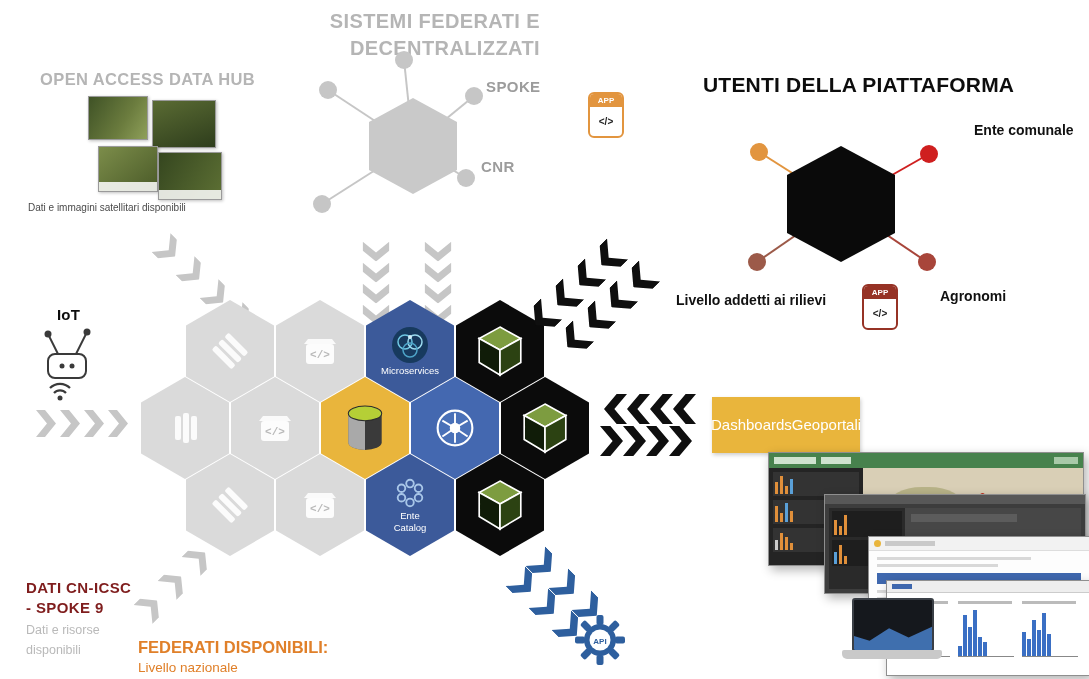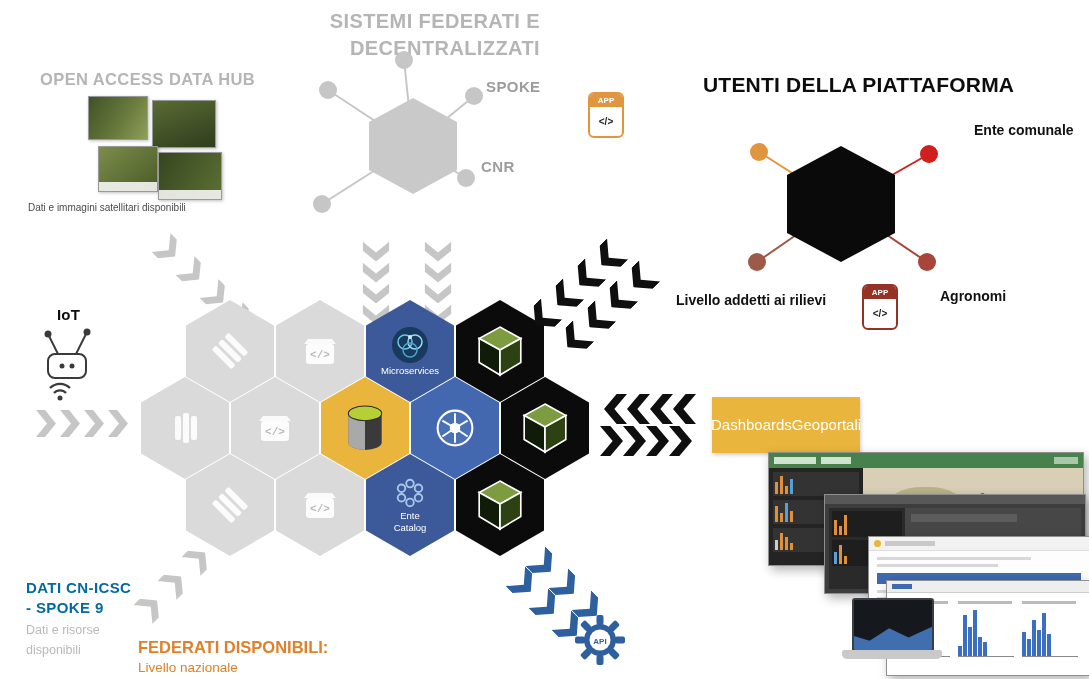--- a/index.html
+++ b/index.html
@@ -332,21 +332,21 @@
       <circle cx="26" cy="26" r="16"></circle>
     </g>
     <circle cx="26" cy="26" r="10.5" fill="#fff"></circle>
     <text x="26" y="29.5" text-anchor="middle" font-size="8" font-weight="bold" fill="#2e5f9e">API</text>
   </svg>
 
   <div class="chev gray" style="left:140px;top:594px;transform:rotate(-45deg);"></div>
   <div class="chev gray" style="left:164px;top:570px;transform:rotate(-45deg);"></div>
   <div class="chev gray" style="left:188px;top:546px;transform:rotate(-45deg);"></div>
 
-  <div class="abs title-gray" style="left:26px;top:578px;font-size:15px;color:#0369a1;line-height:1.3;">
+  <div class="abs title-gray" style="left:26px;top:578px;font-size:15px;color:#7f1d1d;line-height:1.3;">
     <div>DATI CN-ICSC</div>
     <div>- SPOKE 9</div>
   </div>
   <div class="abs cap-gray" style="left:26px;top:620px;font-size:12.5px;line-height:1.6;color:#b9b9b9;">
     <div>Dati e risorse</div>
     <div>disponibili</div>
   </div>
 
   <div class="abs orange" style="left:138px;top:638px;font-size:16.5px;font-weight:bold;">FEDERATI DISPONIBILI:</div>
   <div class="abs orange" style="left:138px;top:660px;font-size:13.5px;">Livello nazionale</div>

